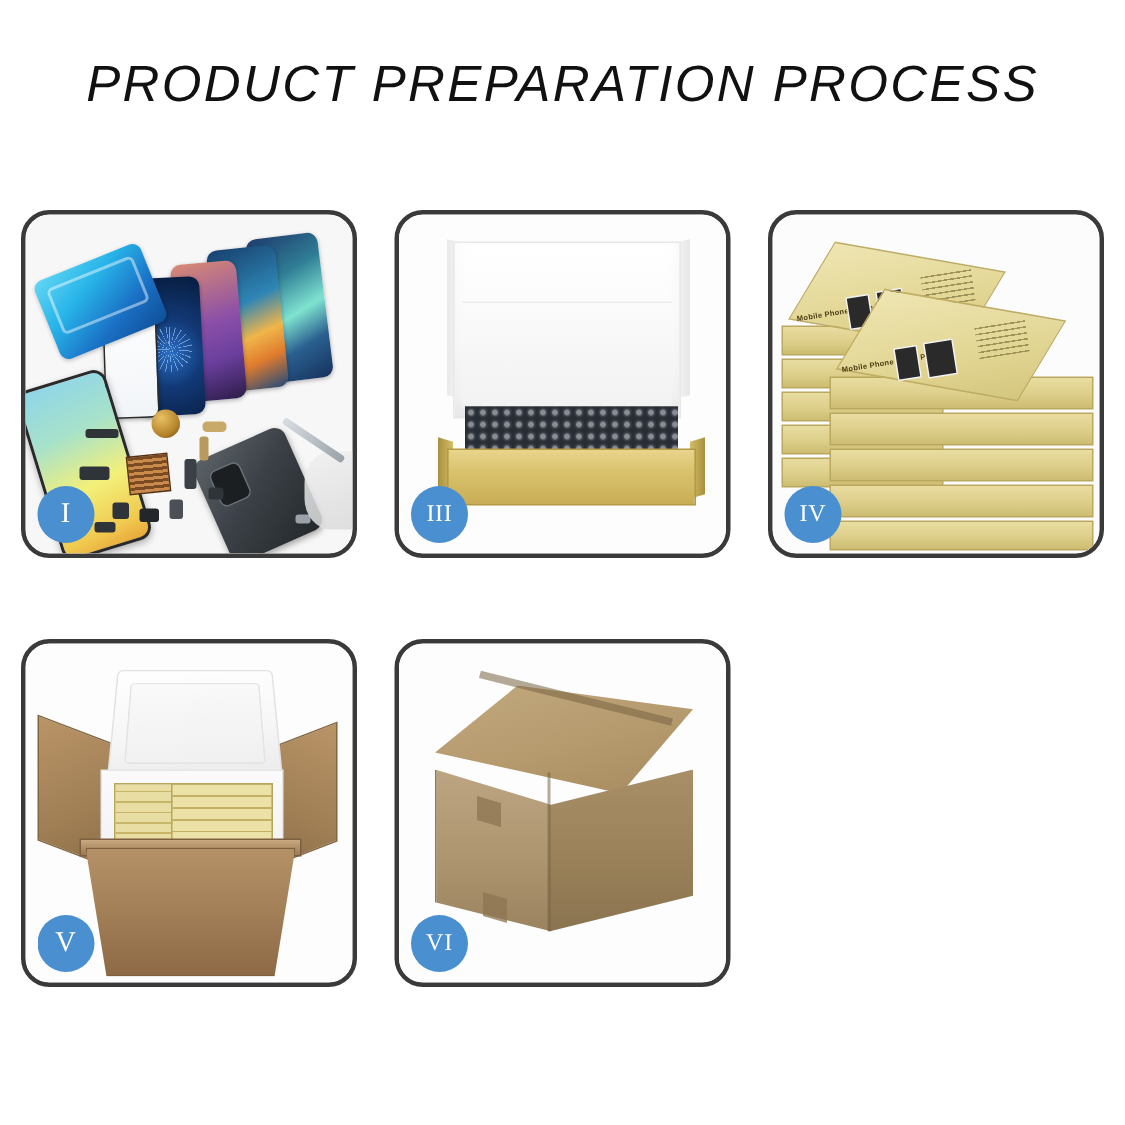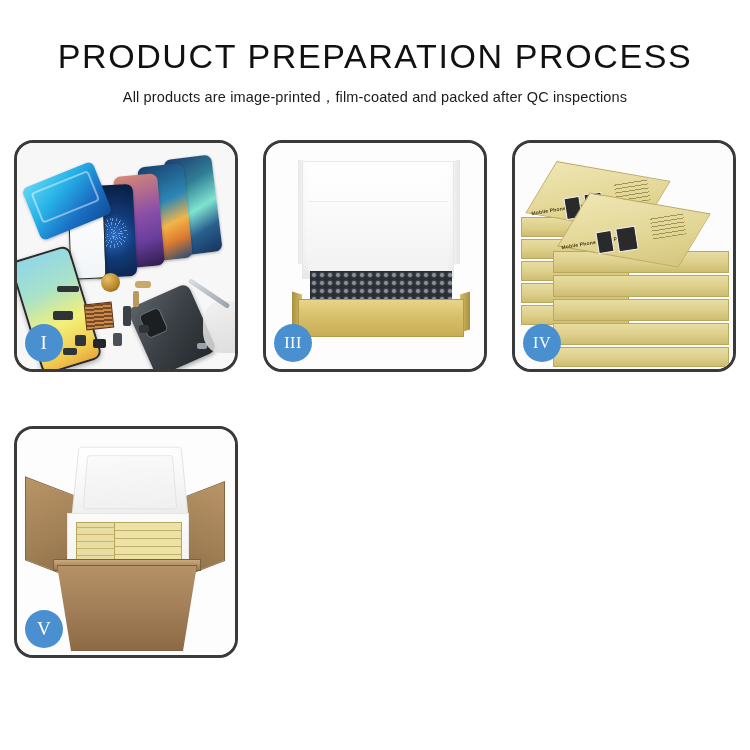--- a/index.html
+++ b/index.html
@@ -9,21 +9,21 @@
     height: 750px;
     background: #ffffff;
     font-family: "Liberation Sans", sans-serif;
     overflow: hidden;
     position: relative;
   }
 
   .page { width: 750px; height: 750px; position: relative; }
 
   
-  .header { text-align: center; padding-top: 38px; }
+  .header { text-align: center; padding-top: 38px; font-style: italic; }
 
   .main-title {
     font-family: "Liberation Sans", sans-serif;
     font-size: 34px;
     font-weight: 500;
     letter-spacing: 1.6px;
     color: #111111;
     line-height: 1.1;
   }
 
@@ -412,21 +412,20 @@
     background: rgba(110,90,60,.5);
   }
 </style>
 </head>
 <body>
 
 <div class="page">
 
   <div class="header">
     <div class="main-title">PRODUCT PREPARATION PROCESS</div>
-    <div class="subtitle">All products are image-printed，film-coated and packed after QC inspections</div>
   </div>
 
   <div class="grid">
 
     <div class="panel">
       <div class="panel-photo">
         <div class="p1-bg"></div>
         <div class="p1-screen scr-a"></div>
         <div class="p1-screen scr-b"></div>
         <div class="p1-screen scr-c"></div>
@@ -513,15 +512,28 @@
         <div class="p5-foam-box">
           <div class="p5-inner"></div>
           <div class="p5-inner2"></div>
         </div>
         <div class="p5-carton-rim"></div>
         <div class="p5-carton"></div>
       </div>
       <div class="badge">V</div>
     </div>
 
+    <div class="panel">
+      <div class="panel-photo">
+        <div class="p6-bg"></div>
+        <div class="p6-top"></div>
+        <div class="p6-front-l"></div>
+        <div class="p6-front-r"></div>
+        <div class="p6-edge"></div>
+        <div class="p6-seam"></div>
+        <div class="p6-tape p6-tape1"></div>
+        <div class="p6-tape p6-tape2"></div>
+      </div>
+      <div class="badge small">VI</div>
+    </div>
 
   </div>
 </div>
 
 </body></html>

